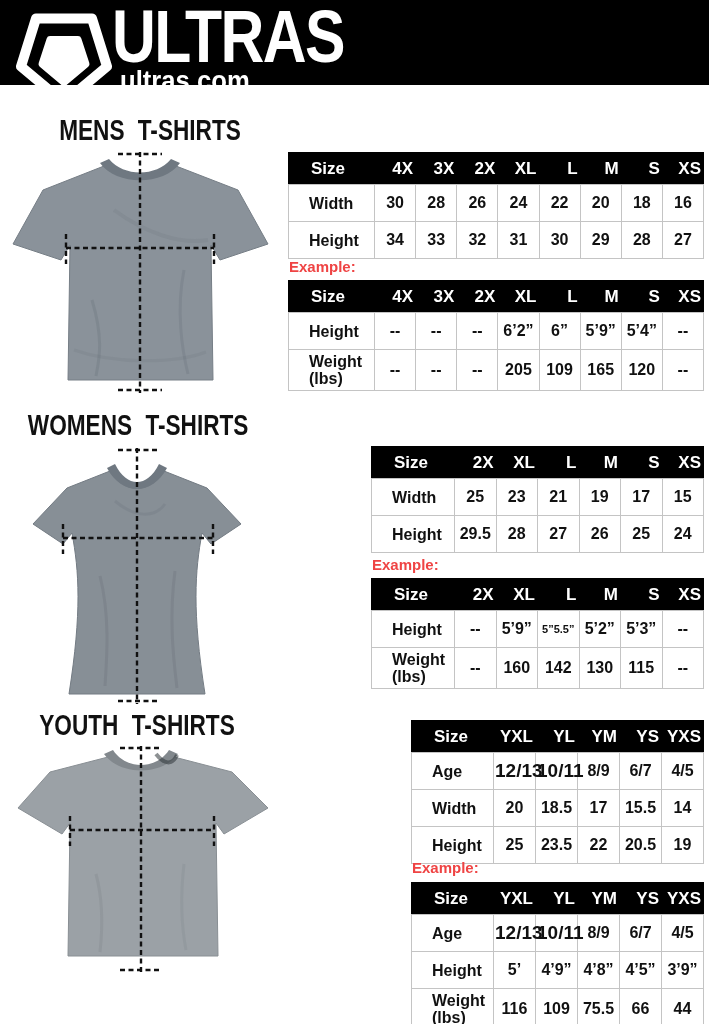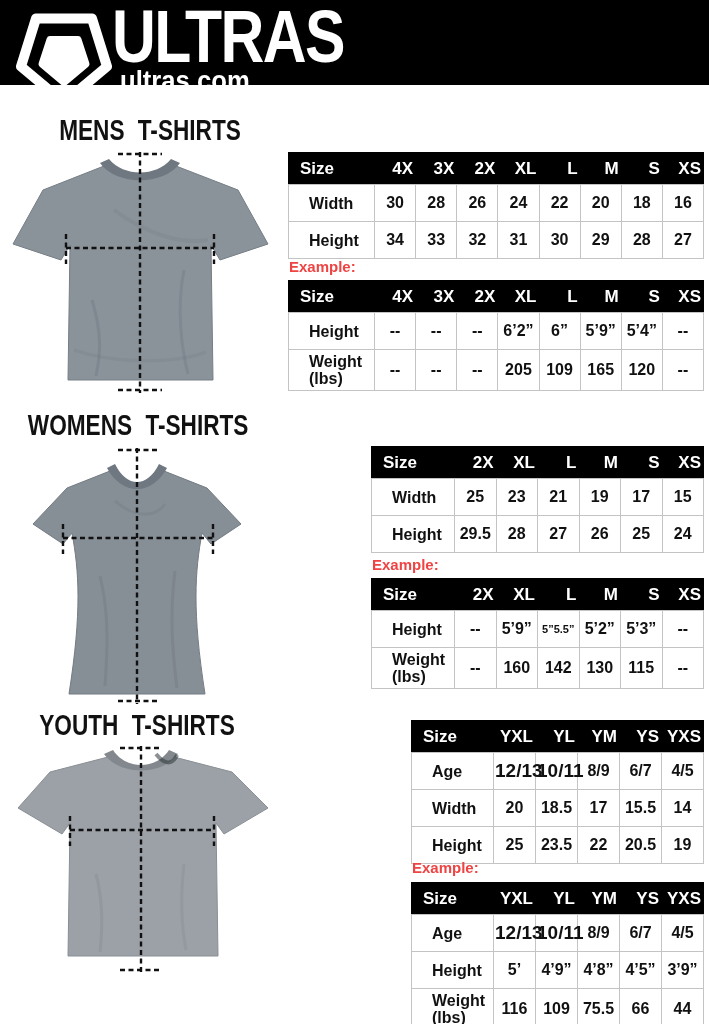--- a/index.html
+++ b/index.html
@@ -18,21 +18,21 @@
   .section-title{position:absolute;width:280px;text-align:center;color:#111;
                  font-weight:bold;font-size:29px;white-space:nowrap;word-spacing:9px;
                  transform:scaleX(.78);transform-origin:center top;}
 
   
   .tbl{position:absolute;border-collapse:collapse;table-layout:fixed;
        font-family:"Liberation Sans",sans-serif;font-weight:bold;color:#111;}
   .tbl thead th{background:var(--head-bg,#000);color:var(--head-fg,#fff);font-size:17px;
                 height:31px;border:1px solid #000;border-bottom:1px solid var(--tbl-border,#c4c4c4);
                 text-align:right;padding:0 2px;}
-  .tbl thead th.label-col{text-align:left;padding-left:11px;}
+  .tbl thead th.label-col{text-align:left;padding-left:22px;}
   .tbl tbody th{font-size:16px;text-align:left;padding:3px 2px 3px 20px;
                 border:1px solid var(--tbl-border,#c4c4c4);line-height:17px;}
   .tbl tbody td{font-size:16px;text-align:center;height:32px;padding:2px 1px;
                 border:1px solid var(--tbl-border,#c4c4c4);}
   .tbl tbody td.sm{font-size:19px;}
   .tbl tbody td.xs{font-size:11px;}
   .example-label{position:absolute;font-weight:bold;font-size:15px;color:#ef4444;}
 
   .w-mens{width:416px;}   .w-mens  col.c0{width:86px;}
   .w-womens{width:333px;} .w-womens col.c0{width:83px;}

